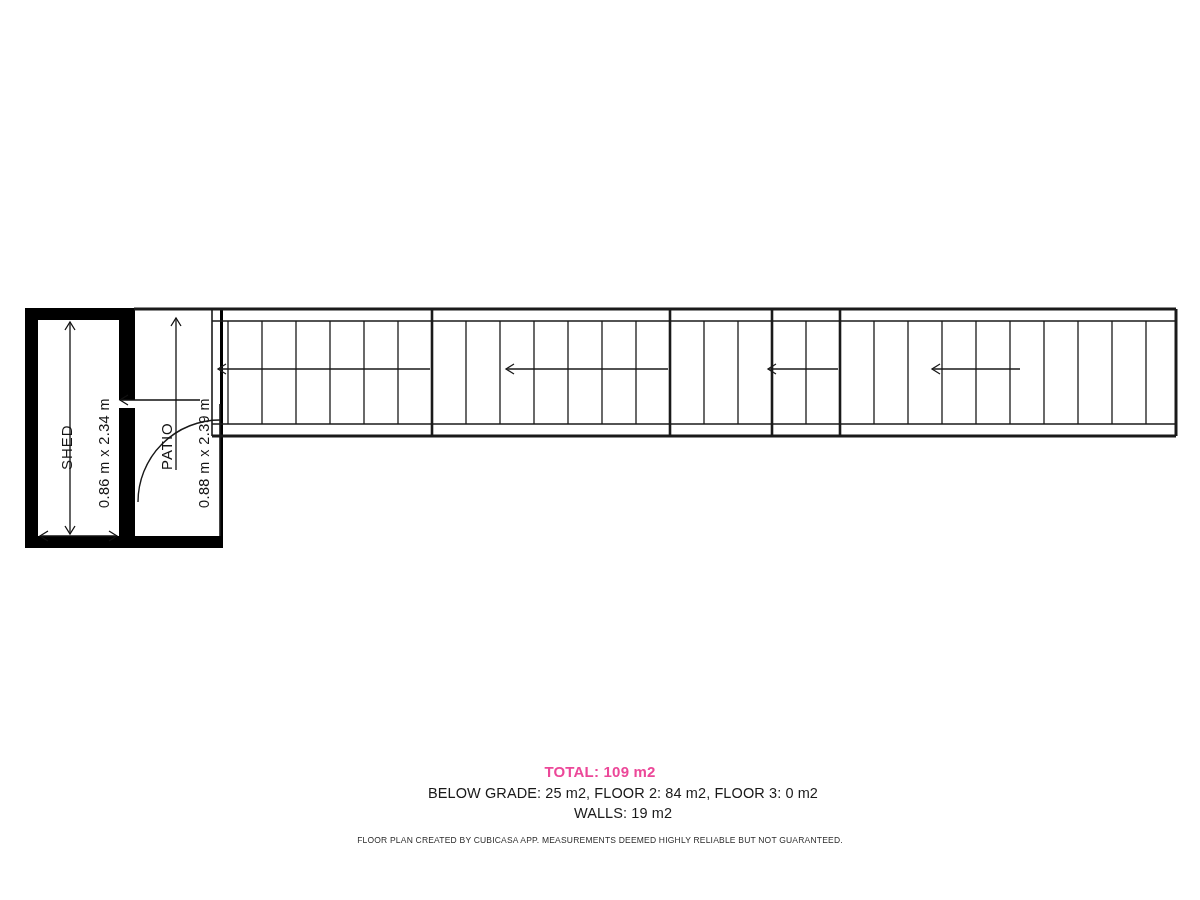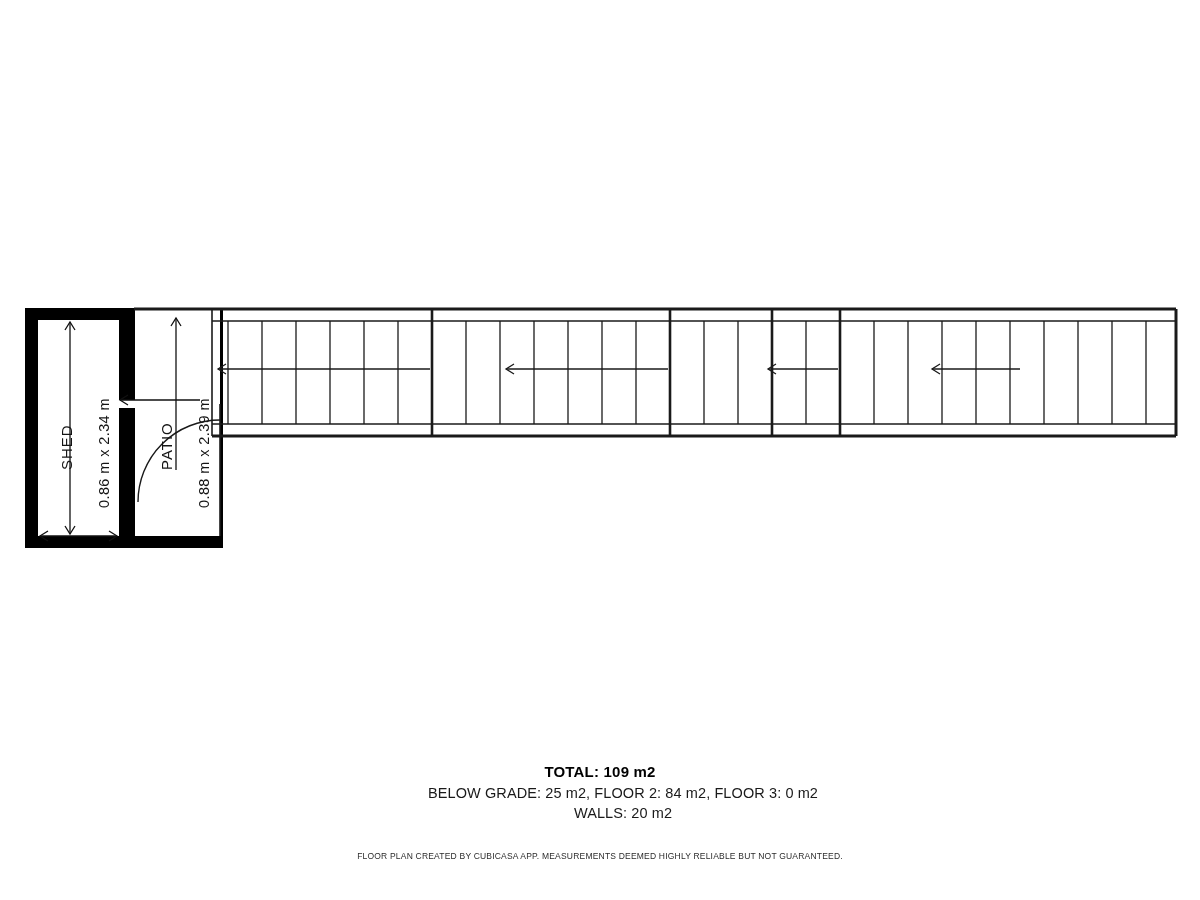--- a/index.html
+++ b/index.html
@@ -30,30 +30,30 @@
     left: 0;
     top: 762px;
     width: 1200px;
     text-align: center;
     line-height: 1.38;
   }
   .summary .total {
     font-size: 15px;
     font-weight: bold;
     letter-spacing: 0.2px;
-    color: #000000;
+    color: #ec4899;
   }
   .summary .line {
     font-size: 14.5px;
     color: #1a1a1a;
     letter-spacing: 0.1px;
     margin-left: 46px;
   }
   .summary .disclaimer {
-    margin-top: 28px;
+    margin-top: 12px;
     font-size: 8.5px;
     color: #2b2b2b;
     letter-spacing: 0.2px;
   }
 
   
   .rot-label {
     position: absolute;
     transform-origin: 0 0;
     white-space: nowrap;
@@ -179,15 +179,15 @@
 
 <div class="rot-label" style="left:58px; top:470px; transform: rotate(-90deg);">SHED</div>
 <div class="rot-label dim" style="left:96px; top:508px; transform: rotate(-90deg);">0.86 m x 2.34 m</div>
 
 <div class="rot-label" style="left:158px; top:470px; transform: rotate(-90deg);">PATIO</div>
 <div class="rot-label dim" style="left:196px; top:508px; transform: rotate(-90deg);">0.88 m x 2.39 m</div>
 
 <div class="summary">
   <div class="total">TOTAL: 109 m2</div>
   <div class="line">BELOW GRADE: 25 m2, FLOOR 2: 84 m2, FLOOR 3: 0 m2</div>
-  <div class="line">WALLS: 20 m2</div>
+  <div class="line">WALLS: 19 m2</div>
   <div class="disclaimer">FLOOR PLAN CREATED BY CUBICASA APP. MEASUREMENTS DEEMED HIGHLY RELIABLE BUT NOT GUARANTEED.</div>
 </div>
 
 </body></html>

